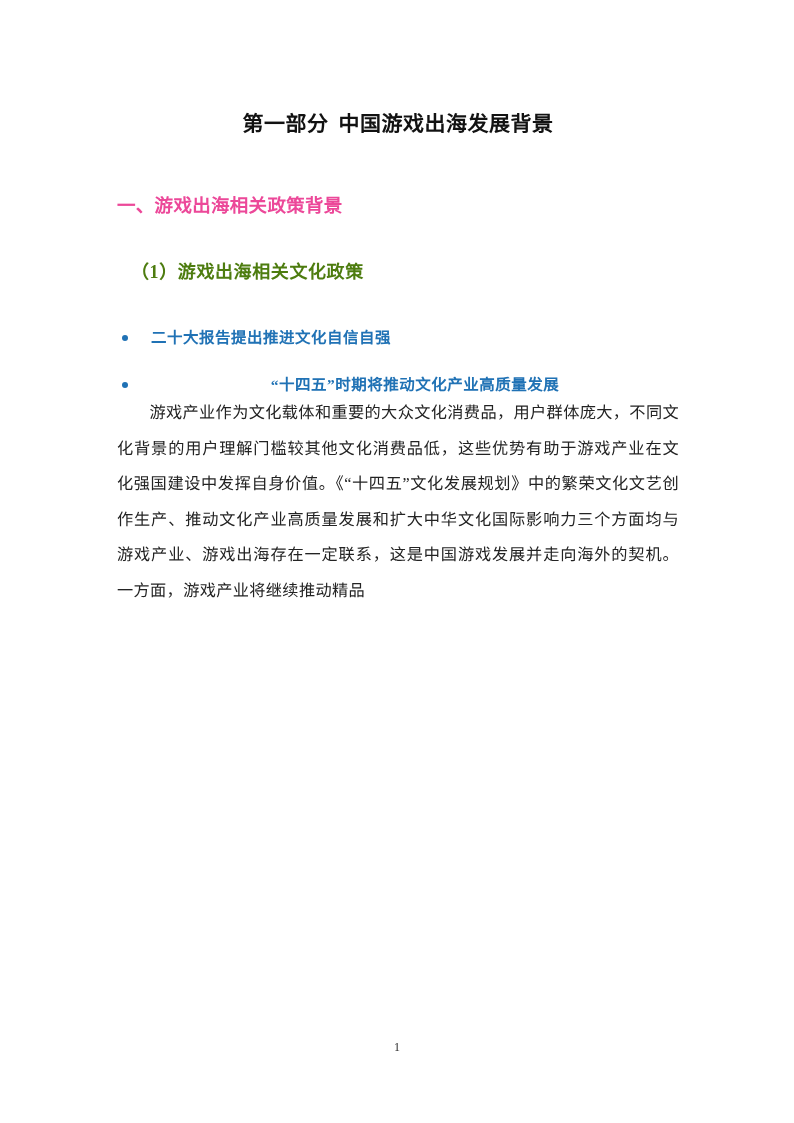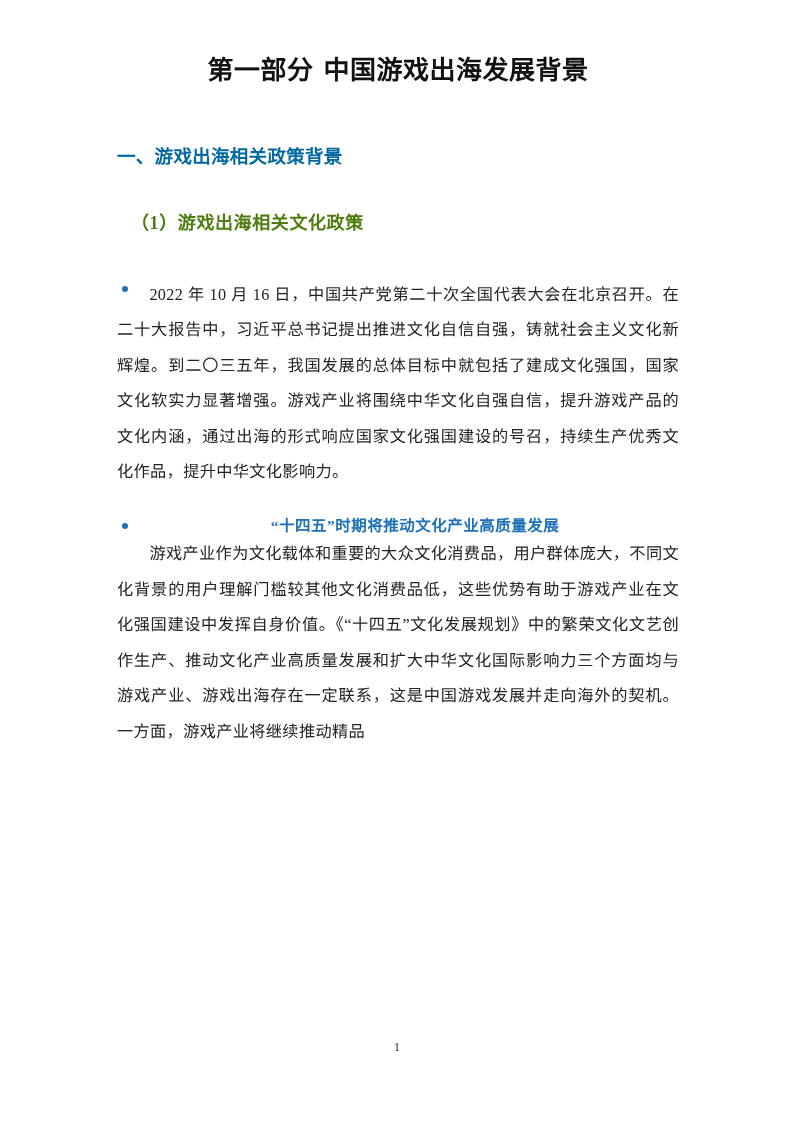--- a/index.html
+++ b/index.html
@@ -27,39 +27,39 @@
     left: 117px;
     top: 0;
     width: 562px;
   }
 
   
   .part-title {
     text-align: center;
     font-family: "Liberation Sans", "DejaVu Sans", sans-serif;
     font-weight: bold;
-    font-size: 26px;
+    font-size: 21px;
     letter-spacing: 0.5px;
     color: #121212;
     margin: 0;
-    padding-top: 54px;
+    padding-top: 110px;
     line-height: 1.3;
   }
 
   .part-title .gap {
     display: inline-block;
     width: 10px;
   }
 
   
   .h1-cn {
     font-family: "Liberation Sans", "DejaVu Sans", sans-serif;
     font-weight: bold;
     font-size: 18.5px;
-    color: #0369a1;
+    color: #ec4899;
     margin: 0;
     padding-top: 57px;
     line-height: 1.35;
     letter-spacing: 0.3px;
   }
 
   
   .h2-cn {
     font-family: "Liberation Serif", "DejaVu Serif", serif;
     font-weight: bold;
@@ -136,23 +136,23 @@
     <h1 class="part-title">
       <span>第一部分</span><span class="gap"></span><span>中国游戏出海发展背景</span>
     </h1>
 
     <h2 class="h1-cn">一、游戏出海相关政策背景</h2>
 
     <h3 class="h2-cn">（1）游戏出海相关文化政策</h3>
 
     <p class="bullet-heading first">
       <span class="bullet-dot"></span>
+      <span>二十大报告提出推进文化自信自强</span>
     </p>
 
-    <p class="para">2022 年 10 月 16 日，中国共产党第二十次全国代表大会在北京召开。在二十大报告中，习近平总书记提出推进文化自信自强，铸就社会主义文化新辉煌。到二〇三五年，我国发展的总体目标中就包括了建成文化强国，国家文化软实力显著增强。游戏产业将围绕中华文化自强自信，提升游戏产品的文化内涵，通过出海的形式响应国家文化强国建设的号召，持续生产优秀文化作品，提升中华文化影响力。</p>
 
     <p class="bullet-heading later">
       <span class="bullet-dot"></span>
       <span>“十四五”时期将推动文化产业高质量发展</span>
     </p>
 
 
     <p class="para">游戏产业作为文化载体和重要的大众文化消费品，用户群体庞大，不同文化背景的用户理解门槛较其他文化消费品低，这些优势有助于游戏产业在文化强国建设中发挥自身价值。《“十四五”文化发展规划》中的繁荣文化文艺创作生产、推动文化产业高质量发展和扩大中华文化国际影响力三个方面均与游戏产业、游戏出海存在一定联系，这是中国游戏发展并走向海外的契机。一方面，游戏产业将继续推动精品</p>
 
   </div>

